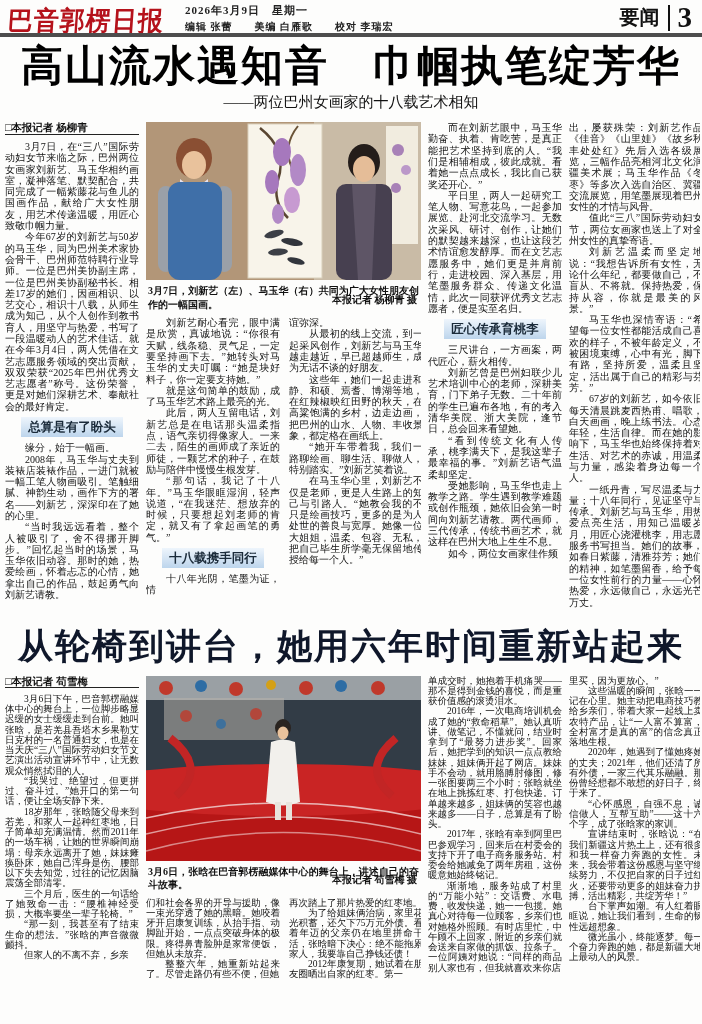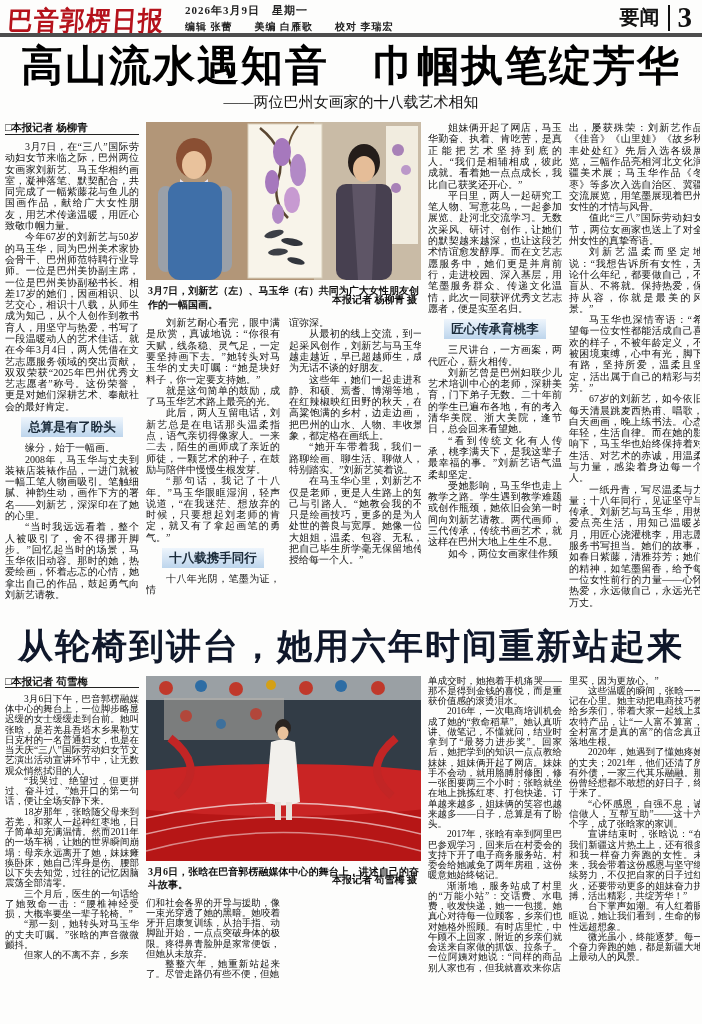--- a/index.html
+++ b/index.html
@@ -46,21 +46,21 @@
              font-size:10px; line-height:1.13; }
   .a1 .mid-cols { height:298px; }
   .photo1 { display:block; width:275px; height:158px; background:#b9a084; }
 
   
   .a2 { position:absolute; top:628px; left:2px; width:698px; }
   .a2-headline { text-align:center; font-family:"Liberation Serif",serif; font-weight:900;
                  font-size:35px; letter-spacing:2px; color:#0f172a; line-height:1.1; }
   .a2-body { display:flex; gap:7px; margin-top:9px; padding:0 3px; height:336px; overflow:hidden;
              font-size:9.5px; line-height:1.08; }
-  .a2 .mid-cols { height:112px;flex-direction:column; }
+  .a2 .mid-cols { height:112px; }
   .photo2 { display:block; width:275px; height:185px; background:#2e3842; }
 </style>
 </head>
 <body>
 
 <div class="page">
 
   <header class="header">
     <div class="paper-name">巴音郭楞日报</div>
     <div class="header-info">
@@ -156,21 +156,21 @@
               <p class="para">从最初的线上交流，到一起采风创作，刘新艺与马玉华越走越近，早已超越师生，成为无话不谈的好朋友。</p>
               <p class="para">这些年，她们一起走进和静、和硕、焉耆、博湖等地，在红辣椒映红田野的秋天，在高粱饱满的乡村，边走边画，把巴州的山水、人物、丰收景象，都定格在画纸上。</p>
               <p class="para">“她开车带着我，我们一路聊绘画、聊生活、聊做人，特别踏实。”刘新艺笑着说。</p>
               <p class="para">在马玉华心里，刘新艺不仅是老师，更是人生路上的知己与引路人。“她教会我的不只是绘画技巧，更多的是为人处世的善良与宽厚。她像一位大姐姐，温柔、包容、无私，把自己毕生所学毫无保留地传授给每一个人。”</p>
             </div>
         </div>
       </div>
 
       <div class="col">
         <div>
-            <p class="para">姐妹俩开起了网店，马玉华勤奋、执着、肯吃苦，是真正能把艺术坚持到底的人。“我们是相辅相成，彼此成就。看着她一点点成长，我比自己获奖还开心。”</p>
+            <p class="para">而在刘新艺眼中，马玉华勤奋、执着、肯吃苦，是真正能把艺术坚持到底的人。“我们是相辅相成，彼此成就。看着她一点点成长，我比自己获奖还开心。”</p>
             <p class="para">平日里，两人一起研究工笔人物、写意花鸟，一起参加展览、赴河北交流学习。无数次采风、研讨、创作，让她们的默契越来越深，也让这段艺术情谊愈发醇厚。而在文艺志愿服务中，她们更是并肩前行，走进校园、深入基层，用笔墨服务群众、传递文化温情，此次一同获评优秀文艺志愿者，便是实至名归。</p>
           </div>
         <div class="subhead">匠心传承育桃李</div>
         <div>
             <p class="para">三尺讲台，一方画案，两代匠心，薪火相传。</p>
             <p class="para">刘新艺曾是巴州妇联少儿艺术培训中心的老师，深耕美育，门下弟子无数。二十年前的学生已遍布各地，有的考入清华美院、浙大美院，逢节日，总会回来看望她。</p>
             <p class="para">“看到传统文化有人传承，桃李满天下，是我这辈子最幸福的事。”刘新艺语气温柔却坚定。</p>
             <p class="para">受她影响，马玉华也走上教学之路。学生遇到教学难题或创作瓶颈，她依旧会第一时间向刘新艺请教。两代画师，三代传承，传统书画艺术，就这样在巴州大地上生生不息。</p>
             <p class="para">如今，两位女画家佳作频</p>
           </div>
@@ -192,21 +192,21 @@
 
     <div class="a2-body">
 
       <div class="col">
         <div class="byline">□本报记者 苟雪梅</div>
         <div>
             <p class="para">3月6日下午，巴音郭楞融媒体中心的舞台上，一位脚步略显迟缓的女士缓缓走到台前。她叫张晗，是若羌县吾塔木乡果勒艾日克村的一名普通妇女，也是在当天庆“三八”国际劳动妇女节文艺演出活动宣讲环节中，让无数观众悄然拭泪的人。</p>
             <p class="para">“我哭过、绝望过，但更拼过、奋斗过。”她开口的第一句话，便让全场安静下来。</p>
             <p class="para">18岁那年，张晗随父母来到若羌，和家人一起种红枣地，日子简单却充满温情。然而2011年的一场车祸，让她的世界瞬间崩塌：母亲永远离开了她，妹妹瘫痪卧床，她自己浑身是伤、腰部以下失去知觉，过往的记忆因脑震荡全部清零。</p>
             <p class="para">三个月后，医生的一句话给了她致命一击：“腰椎神经受损，大概率要坐一辈子轮椅。”</p>
-            <p class="para">“那一刻，她转头对马玉华的丈夫叮嘱。”张晗的声音微微颤抖。</p>
+            <p class="para">“那一刻，我甚至有了结束生命的想法。”张晗的声音微微颤抖。</p>
             <p class="para">但家人的不离不弃，乡亲</p>
           </div>
       </div>
 
       <div class="mid">
         <svg class="photo2" viewBox="0 0 275 185">
           <rect width="275" height="185" fill="#323c46"></rect>
           <g>
             <rect x="0" y="0" width="275" height="24" fill="#9aa0a4"></rect>
             <circle cx="20" cy="12" r="7" fill="#c0392b"></circle>

